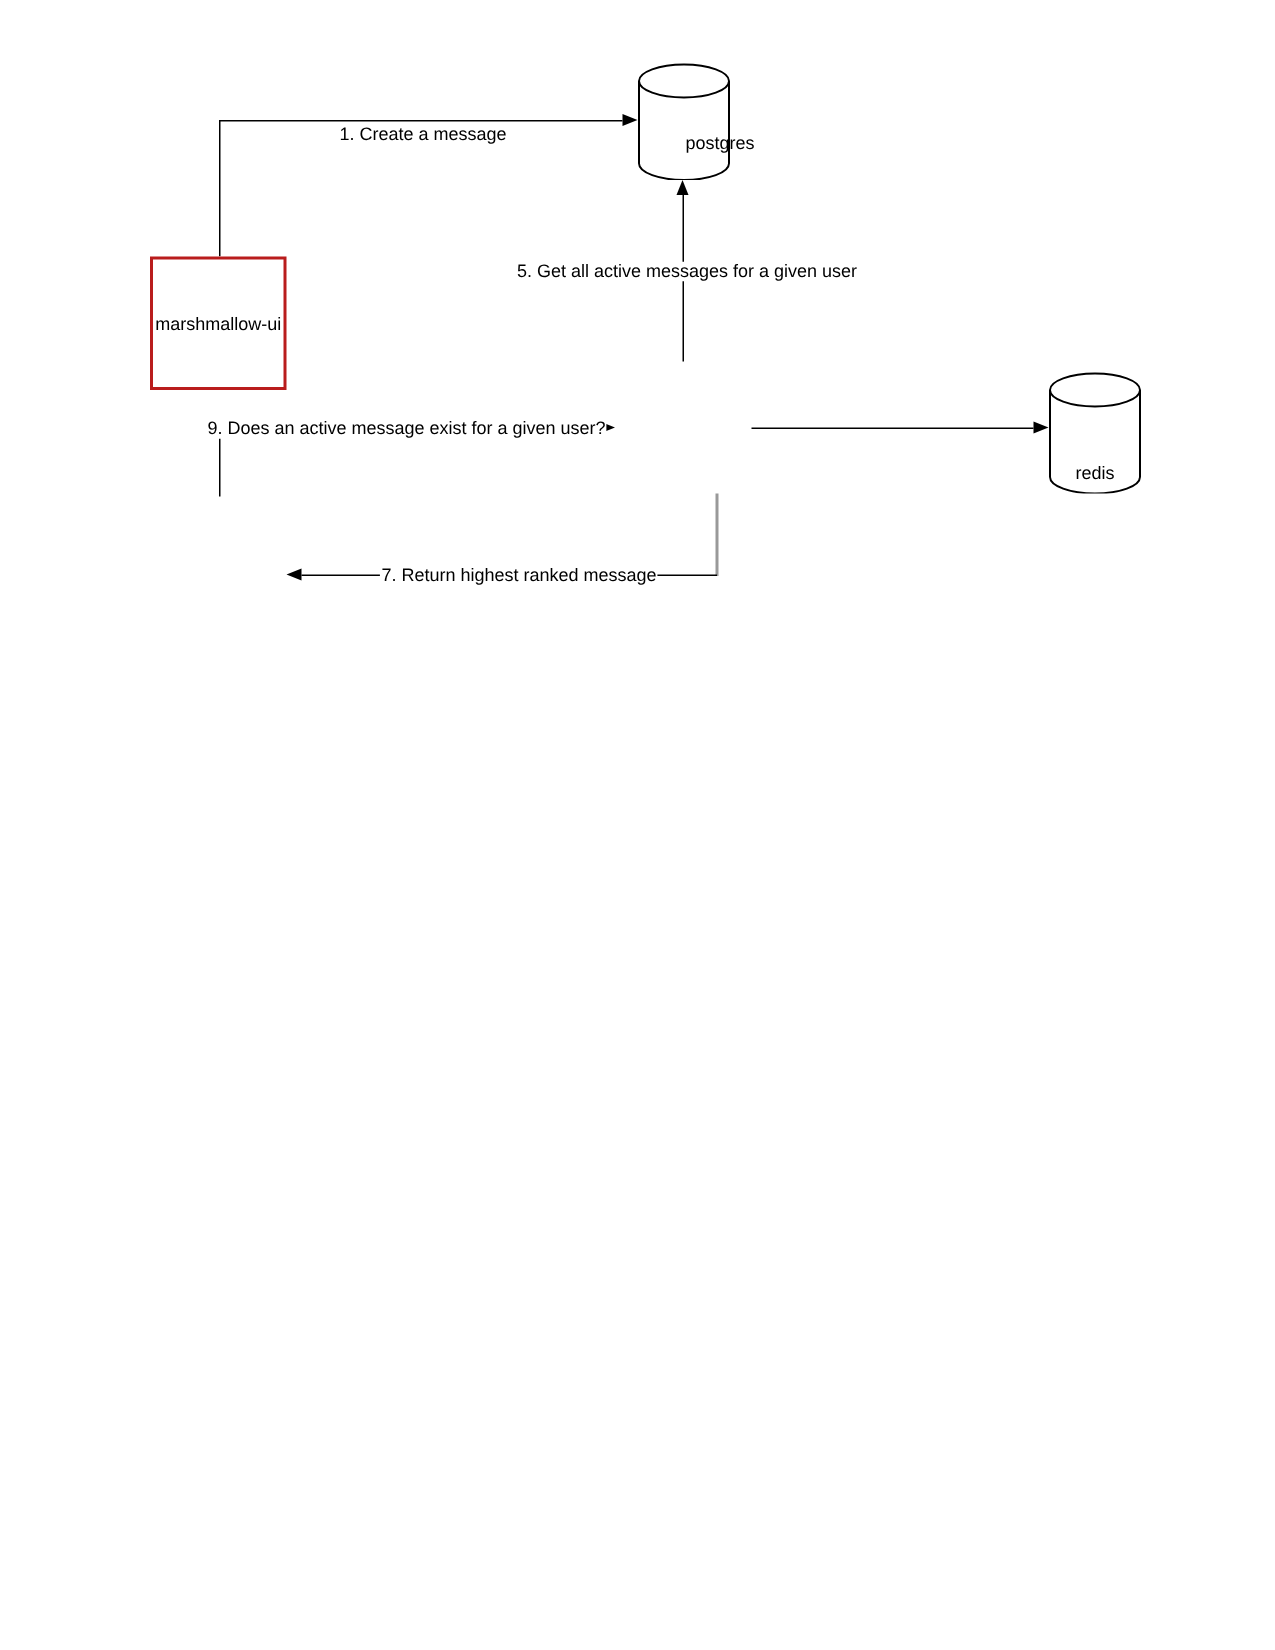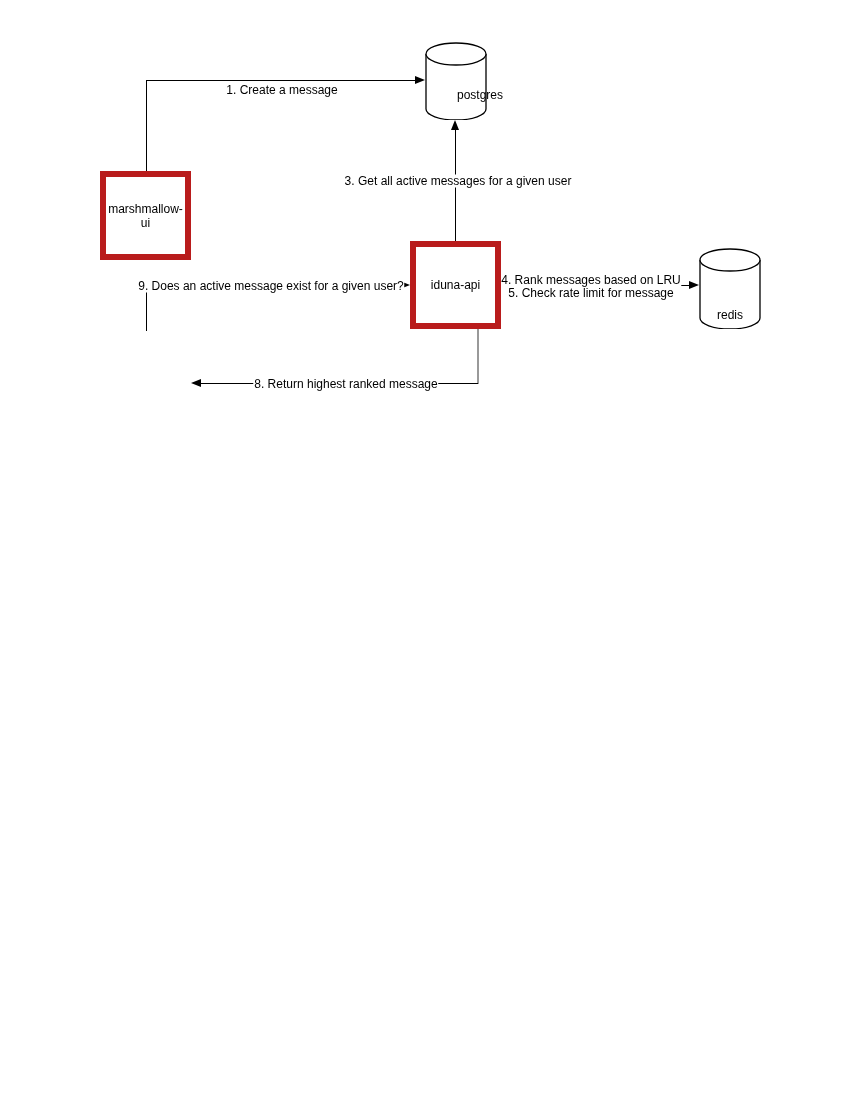--- a/index.html
+++ b/index.html
@@ -13,21 +13,21 @@
     width: 850px;
     height: 1100px;
     background: #ffffff;
     overflow: hidden;
     font-size: 12px;
     color: #000000;
   }
   .node-rect {
     position: absolute;
     background: #ffffff;
-    border: 6px solid #b91c1c;
+    border: 2px solid #b91c1c;
     display: flex;
     align-items: center;
     justify-content: center;
     text-align: center;
     z-index: 3;
     box-sizing: border-box;
   }
   .cyl {
     position: absolute;
     z-index: 3;
@@ -97,37 +97,30 @@
   <div class="arrow right" style="left:689px; top:281px;"></div>
 
   <div class="line gray" style="left:477px; top:329px; width:2px; height:55px;"></div>
   <div class="line" style="left:201px; top:383px; width:277px; height:1px;"></div>
   <div class="arrow left" style="left:191px; top:379px;"></div>
 
   <span class="edge-label" style="left:263px; top:90px;margin-left:19px;">1. Create a message</span>
 
   <span class="edge-label" style="left:271px; top:286px;">9. Does an active message exist for a given user?</span>
 
-  <span class="edge-label" style="left:458px; top:181px;">3. Get all active messages for a given user</span>
+  <span class="edge-label" style="left:458px; top:181px;">5. Get all active messages for a given user</span>
 
-  <span class="edge-label" style="left:591px; top:287px;">
-    <span style="display:block;">4. Rank messages based on LRU</span>
-    <span style="display:block;">5. Check rate limit for message</span>
-  </span>
 
-  <span class="edge-label" style="left:346px; top:384px;">8. Return highest ranked message</span>
+  <span class="edge-label" style="left:346px; top:384px;">7. Return highest ranked message</span>
 
   <div class="node-rect" style="left:100px; top:171px; width:91px; height:89px;">
     <span>marshmallow-ui</span>
   </div>
 
 
-  <div class="node-rect" style="left:410px; top:241px; width:91px; height:88px;">
-    <span>iduna-api</span>
-  </div>
 
   <svg class="cyl" style="left:425px; top:42px;" width="62" height="78" viewBox="0 0 62 78">
     <path d="M 1 12 L 1 67 A 30 11 0 0 0 61 67 L 61 12" fill="#ffffff" stroke="#000000" stroke-width="1.3"></path>
     <ellipse cx="31" cy="12" rx="30" ry="11" fill="#ffffff" stroke="#000000" stroke-width="1.3"></ellipse>
   </svg>
   <div class="cyl-label" style="left:425px; top:88px; width:62px;margin-left:24px;">postgres</div>
 
   <svg class="cyl" style="left:699px; top:248px;" width="62" height="81" viewBox="0 0 62 81">
     <path d="M 1 12 L 1 70 A 30 11 0 0 0 61 70 L 61 12" fill="#ffffff" stroke="#000000" stroke-width="1.3"></path>
     <ellipse cx="31" cy="12" rx="30" ry="11" fill="#ffffff" stroke="#000000" stroke-width="1.3"></ellipse>

